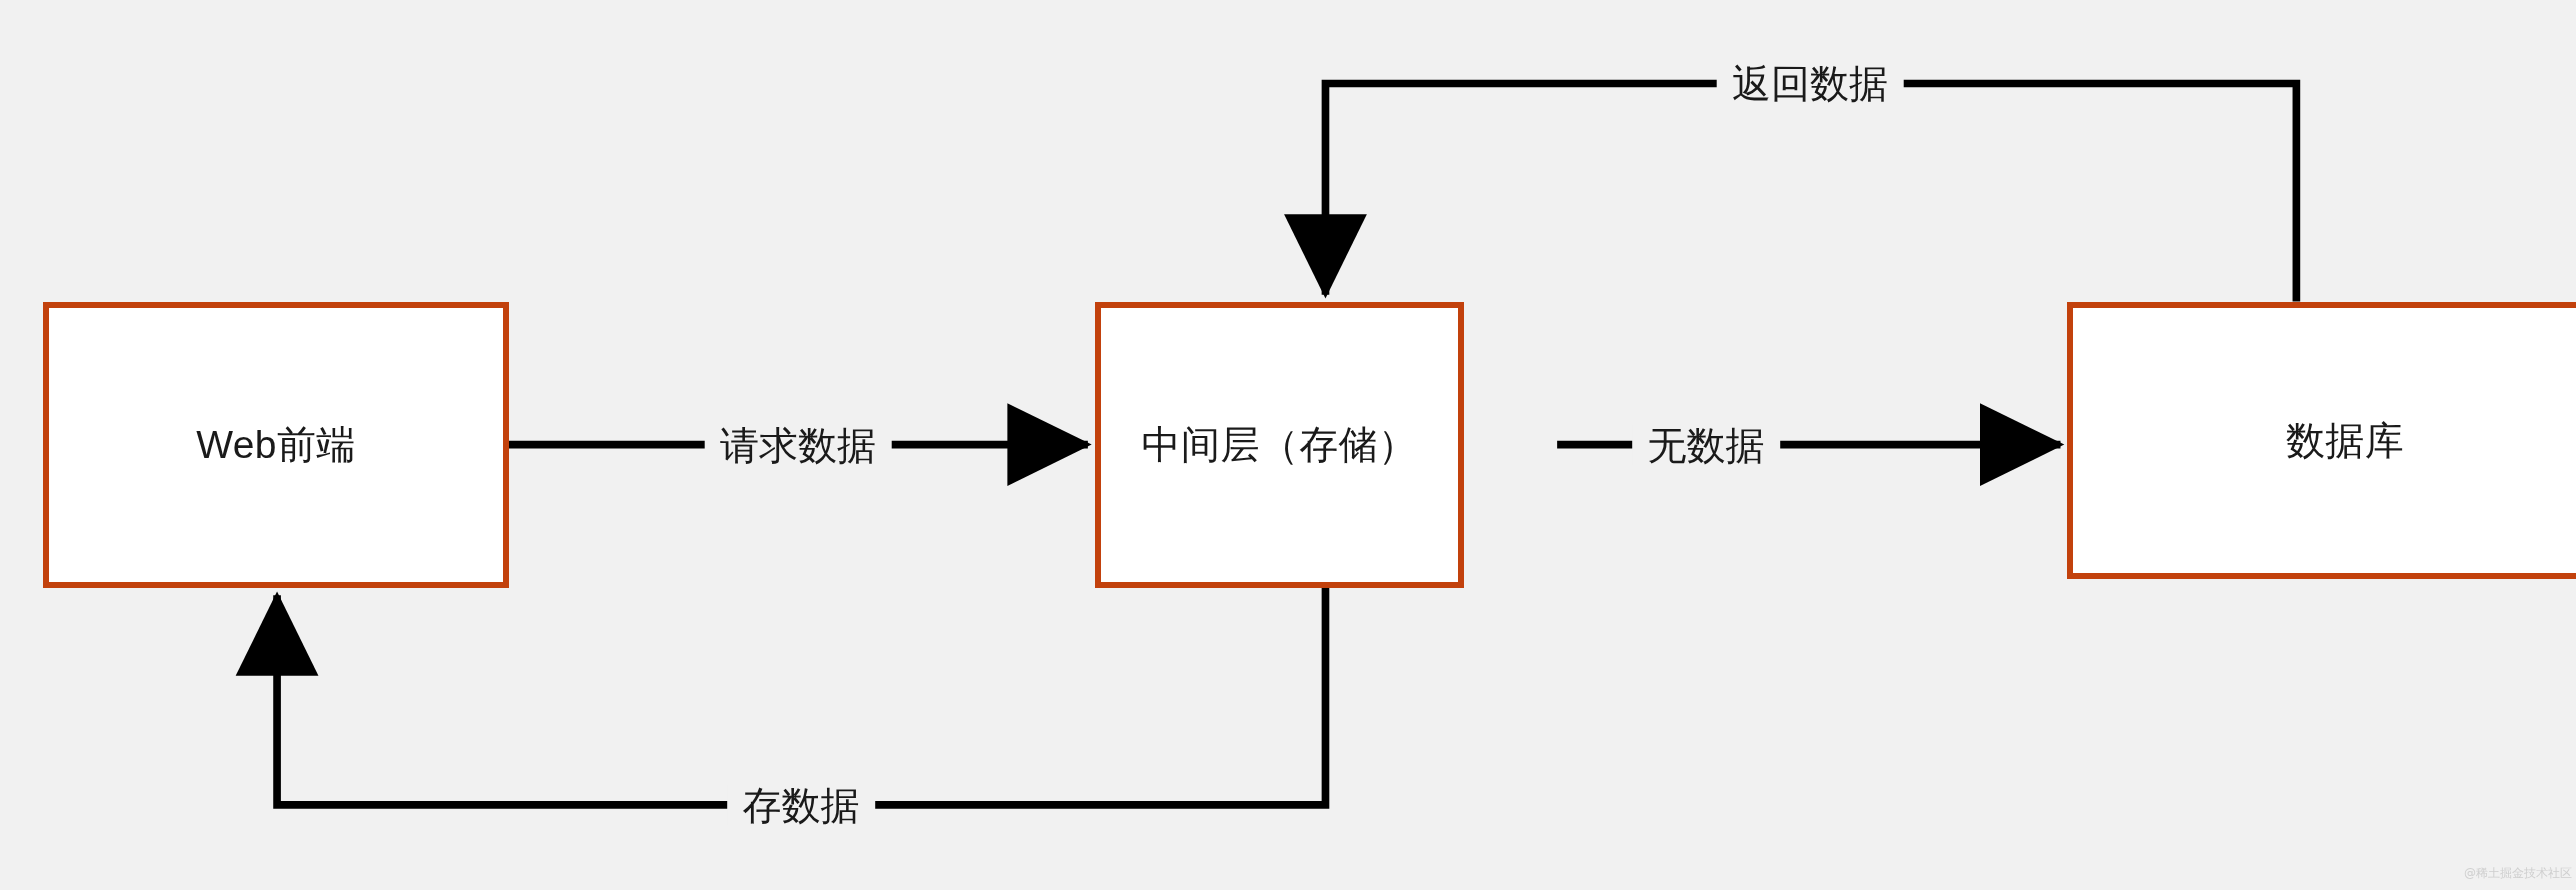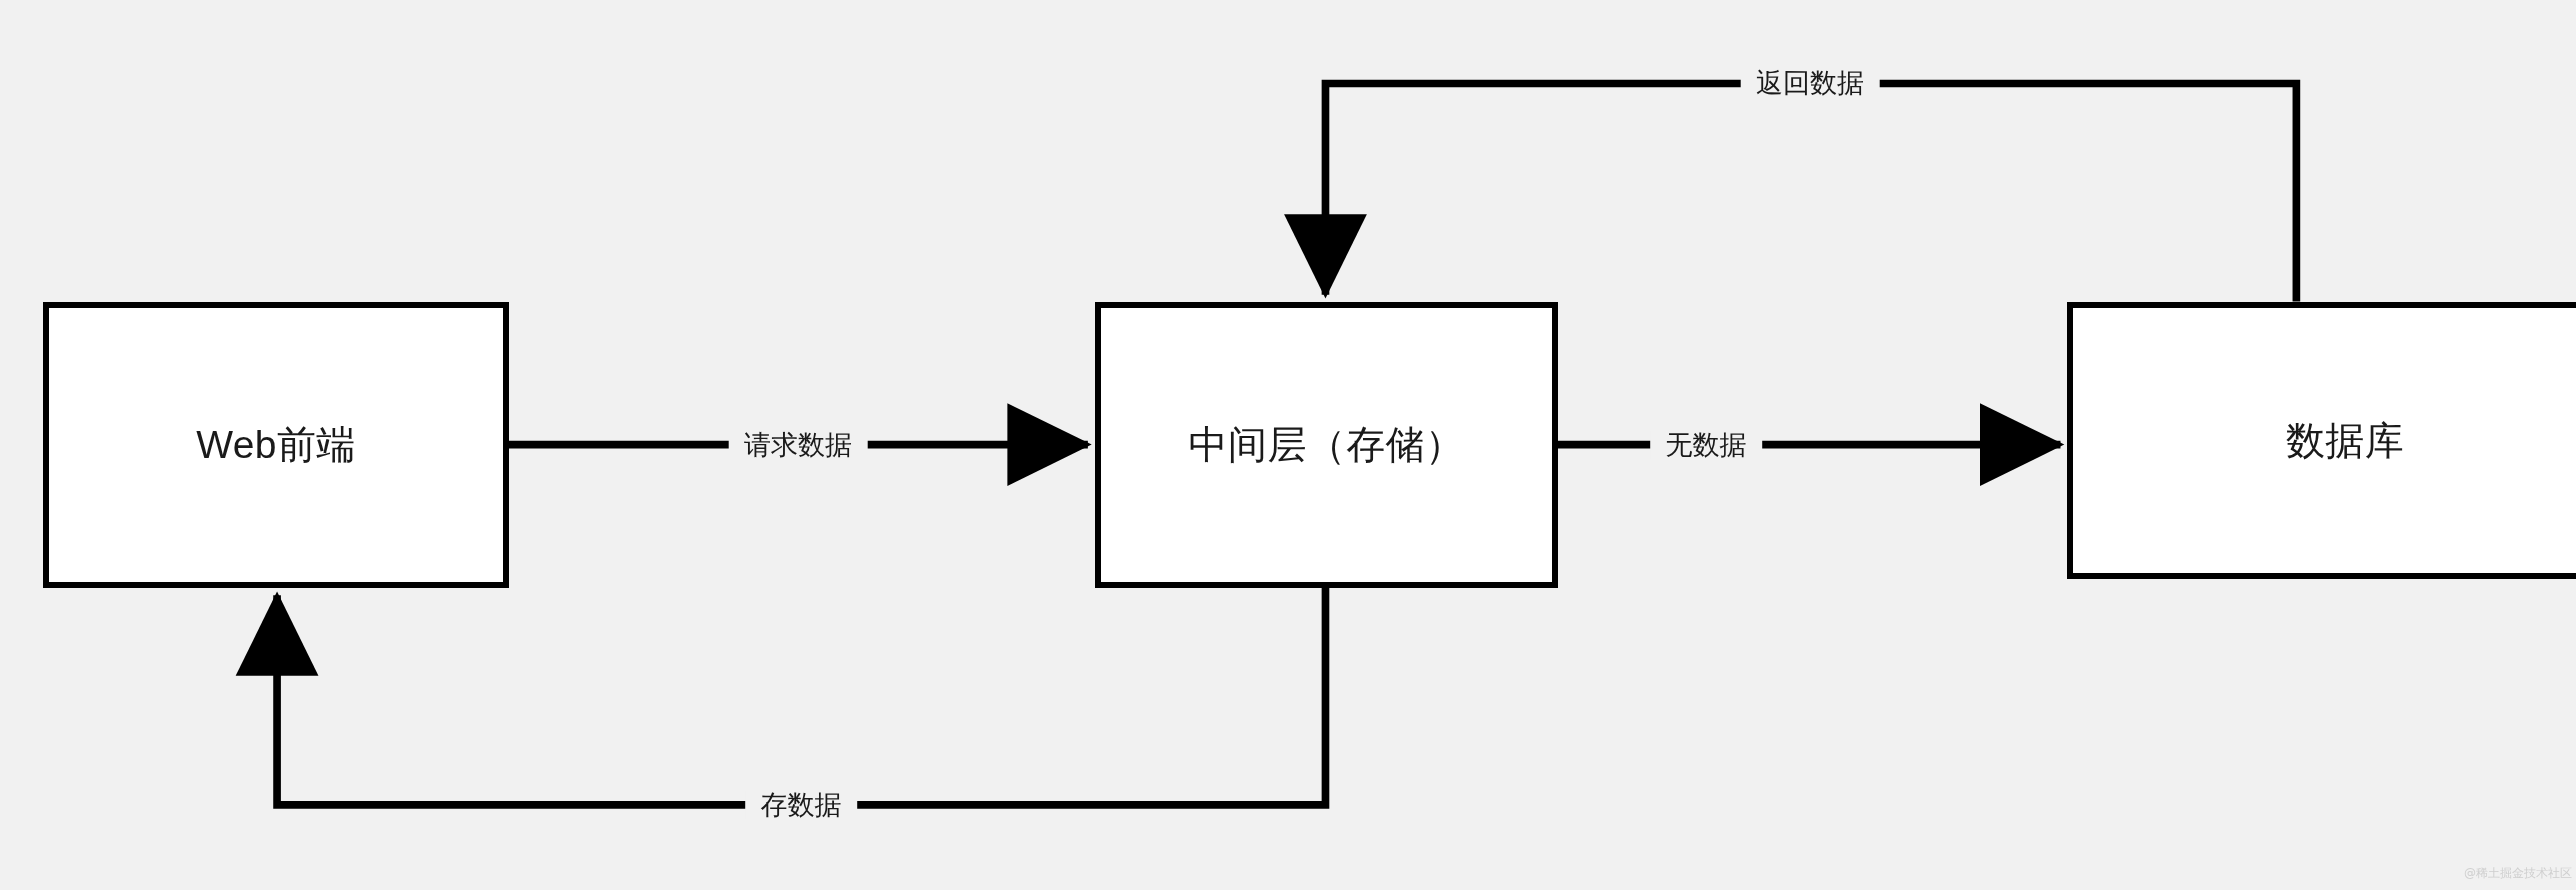--- a/index.html
+++ b/index.html
@@ -22,58 +22,58 @@
   svg.diagram-canvas {
     position: absolute;
     top: 0;
     left: 0;
     width: 2576px;
     height: 890px;
   }
   .node-box {
     position: absolute;
     background: #ffffff;
-    border: 6px solid #000000;
+    border: 6px solid #c2410c;
     box-sizing: border-box;
     display: flex;
     align-items: center;
     justify-content: center;
   }
   .node-label {
     font-size: 39px;
     color: #1a1a1a;
     font-family: "Liberation Sans", "DejaVu Sans", sans-serif;
     font-weight: 400;
     letter-spacing: 0.4px;
     white-space: nowrap;
   }
   .edge-label {
     position: absolute;
-    font-size: 27px;
+    font-size: 39px;
     color: #1a1a1a;
     font-family: "Liberation Sans", "DejaVu Sans", sans-serif;
     background: #f1f1f1;
     padding: 0 15.3px;
     white-space: nowrap;
     line-height: 1;
     transform: translate(-50%, -50%);
   }
   .watermark {
     position: absolute;
     right: 4px;
     bottom: 8.5px;
     font-size: 12px;
     color: #cfcfcf;
     font-family: "DejaVu Sans", "Liberation Sans", sans-serif;
     white-space: nowrap;
     user-select: none;
   }
   
   #node-web      { left: 43px;   top: 302px; width: 466px; height: 286px; }
-  #node-middle   { left: 1095px; top: 302px; width: 463px; height: 286px; }
+  #node-middle   { left: 1095px; top: 302px; width: 369px; height: 286px; }
   #node-database { left: 2067px; top: 302px; width: 556px; height: 277px; }
 </style>
 </head>
 <body>
 
 <div id="diagram-root">
 
   <svg class="diagram-canvas" viewBox="0 0 3024 1045" xmlns="http://www.w3.org/2000/svg">
     <defs>
       <marker id="arrowRight" markerWidth="12" markerHeight="12" refX="10.5" refY="6" orient="auto" markerUnits="strokeWidth">

